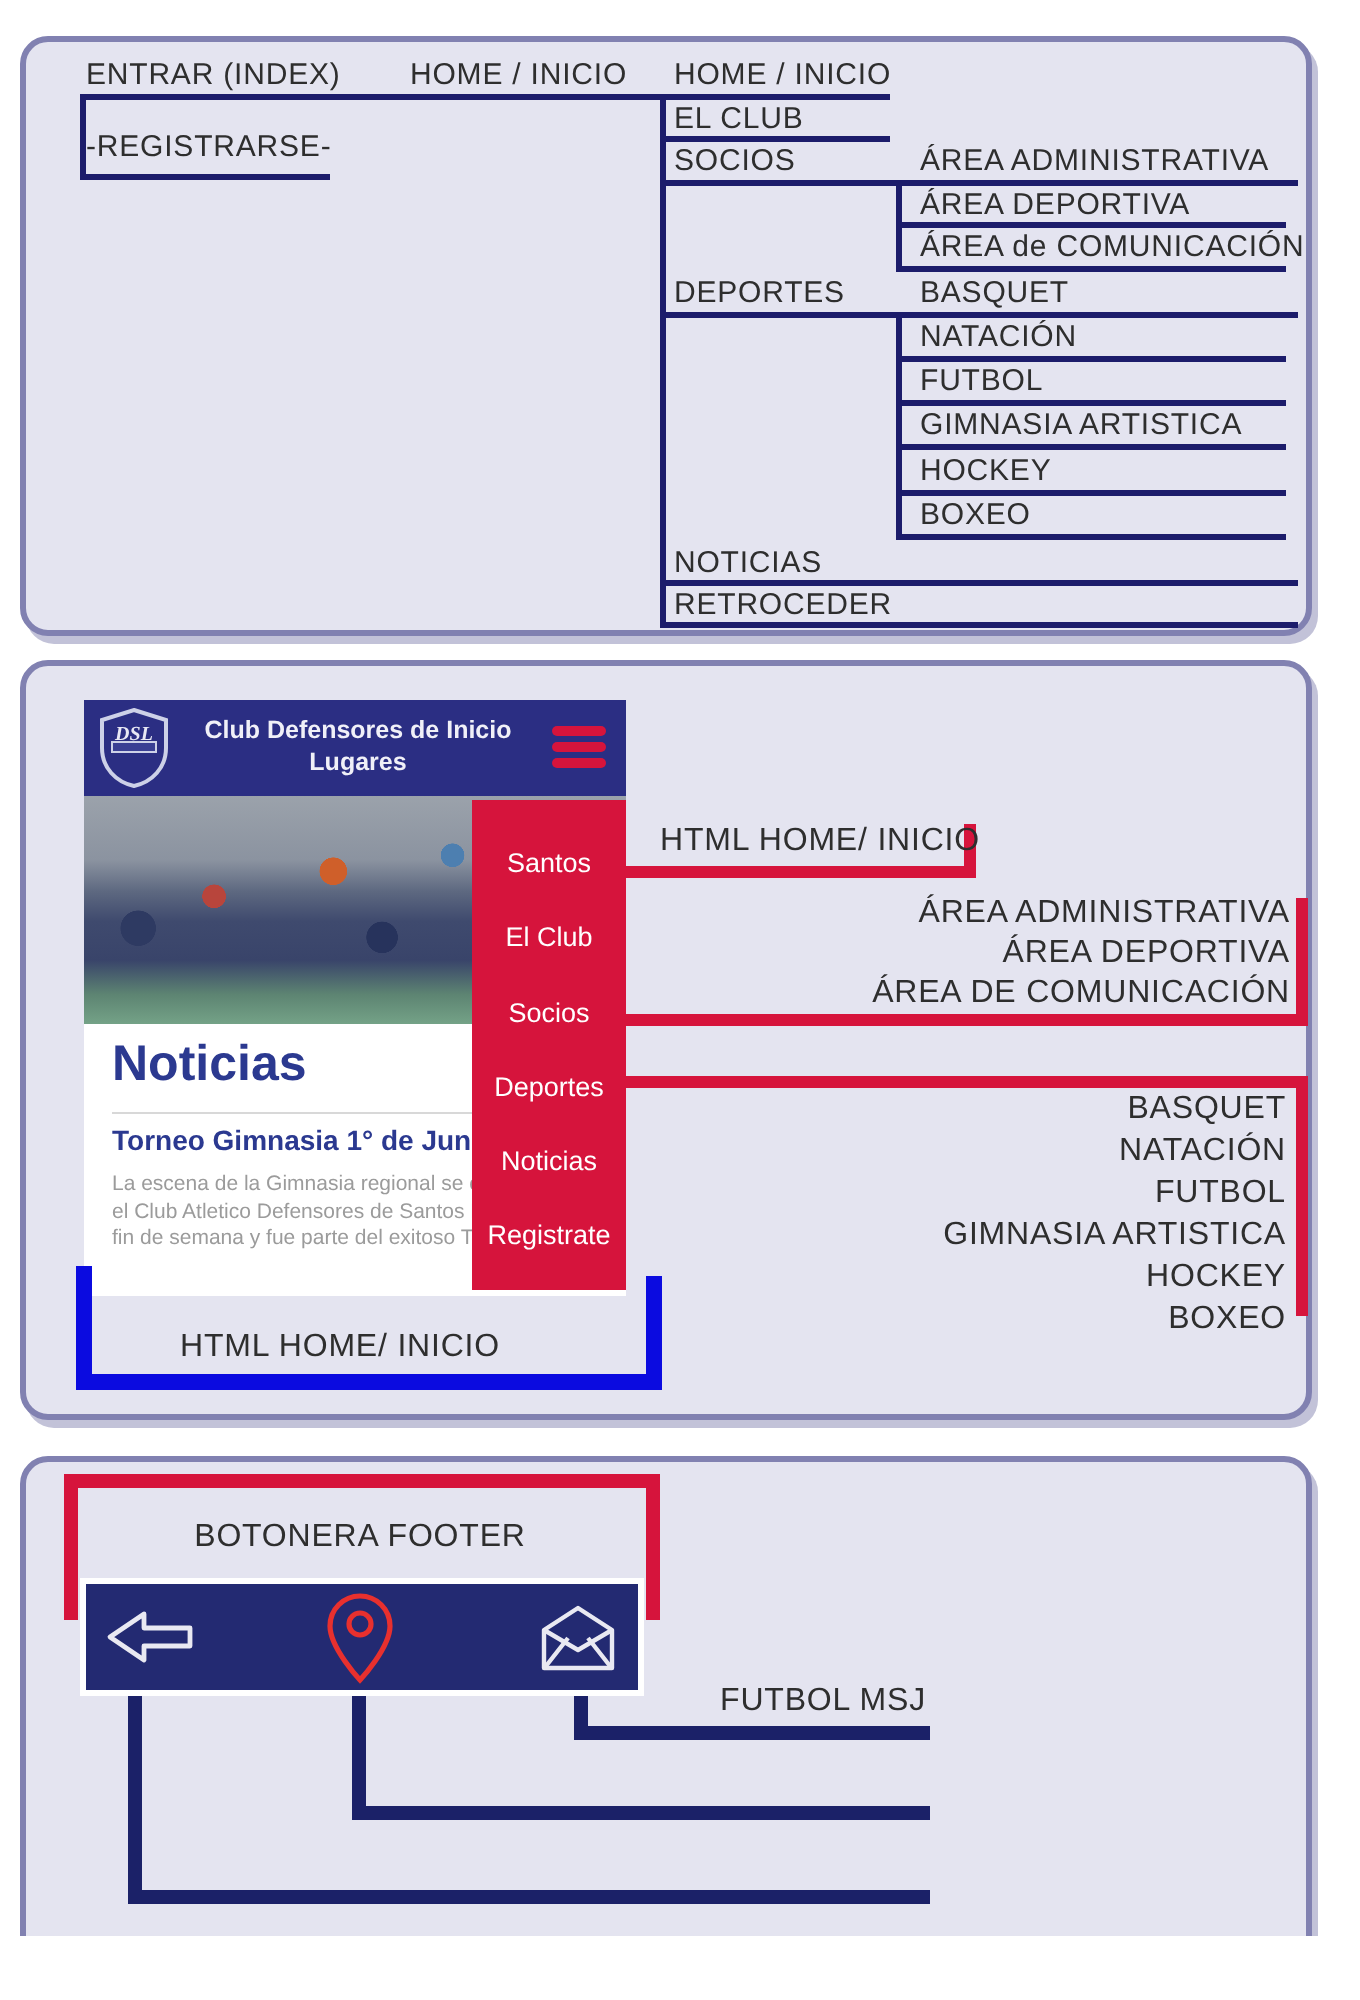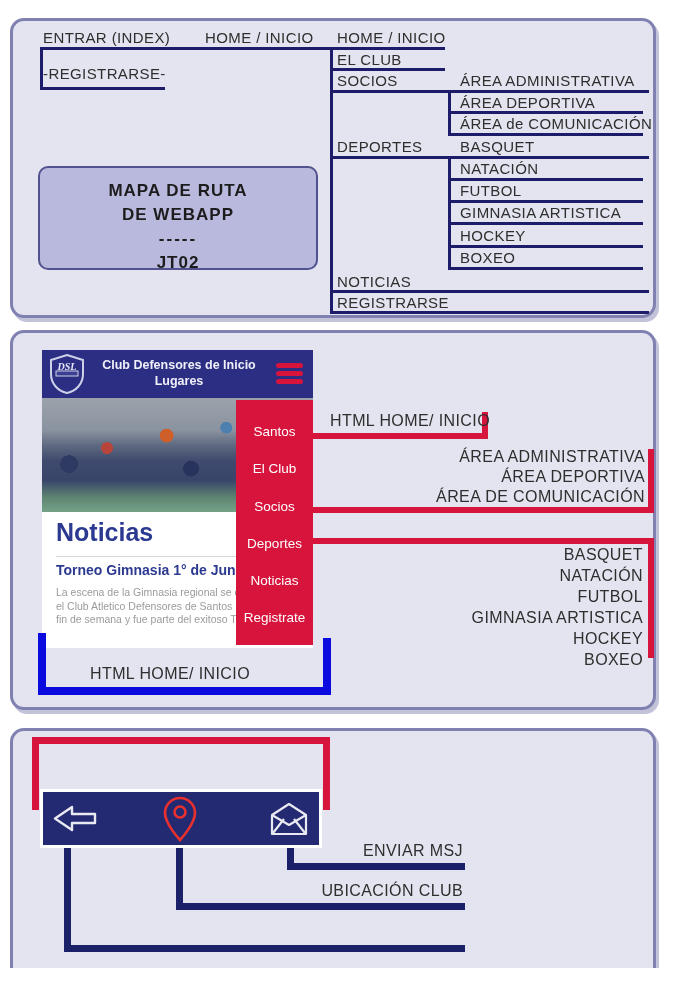--- a/index.html
+++ b/index.html
@@ -50,26 +50,20 @@
 
   <div class="panel" style="top:18px;height:300px;"></div>
 
   <div class="lbl" style="left:43px;top:28px;">ENTRAR (INDEX)</div>
   <div class="lbl" style="left:205px;top:28px;">HOME / INICIO</div>
   <div class="hl" style="left:40px;top:47px;width:405px;"></div>
   <div class="vl" style="left:40px;top:47px;height:43px;"></div>
   <div class="lbl" style="left:43px;top:64px;">-REGISTRARSE-</div>
   <div class="hl" style="left:40px;top:87px;width:125px;"></div>
 
-  <div class="notebox">
-    <div>MAPA DE RUTA</div>
-    <div>DE WEBAPP</div>
-    <div style="letter-spacing:2px;">-----</div>
-    <div>JT02</div>
-  </div>
 
   <div class="vl" style="left:330px;top:47px;height:264px;"></div>
   <div class="vl" style="left:448px;top:90px;height:43px;"></div>
   <div class="vl" style="left:448px;top:156px;height:111px;"></div>
 
   <div class="lbl" style="left:337px;top:28px;">HOME / INICIO</div>
   <div class="lbl" style="left:337px;top:50px;">EL CLUB</div>
   <div class="hl" style="left:330px;top:68px;width:115px;"></div>
   <div class="lbl" style="left:337px;top:71px;">SOCIOS</div>
   <div class="lbl" style="left:460px;top:71px;">ÁREA ADMINISTRATIVA</div>
@@ -86,21 +80,21 @@
   <div class="lbl" style="left:460px;top:181px;">FUTBOL</div>
   <div class="hl" style="left:448px;top:200px;width:195px;"></div>
   <div class="lbl" style="left:460px;top:203px;">GIMNASIA ARTISTICA</div>
   <div class="hl" style="left:448px;top:222px;width:195px;"></div>
   <div class="lbl" style="left:460px;top:226px;">HOCKEY</div>
   <div class="hl" style="left:448px;top:245px;width:195px;"></div>
   <div class="lbl" style="left:460px;top:248px;">BOXEO</div>
   <div class="hl" style="left:448px;top:267px;width:195px;"></div>
   <div class="lbl" style="left:337px;top:272px;">NOTICIAS</div>
   <div class="hl" style="left:330px;top:290px;width:319px;"></div>
-  <div class="lbl" style="left:337px;top:293px;">REGISTRARSE</div>
+  <div class="lbl" style="left:337px;top:293px;">RETROCEDER</div>
   <div class="hl" style="left:330px;top:311px;width:319px;"></div>
 
   <div class="panel" style="top:330px;height:380px;"></div>
 
   <div class="mockup">
     <div class="mk-header">
       <svg width="34" height="40" viewBox="0 0 34 40" style="position:absolute;left:8px;top:4px;">
         <path d="M17 1 L33 6 V20 C33 30 26 37 17 39 C8 37 1 30 1 20 V6 Z" fill="#2b2e83" stroke="#cdd1e8" stroke-width="2"></path>
         <rect x="6" y="17" width="22" height="5" fill="#3a3f94" stroke="#cdd1e8" stroke-width="1"></rect>
         <text x="17" y="16" font-size="10" font-style="italic" font-weight="bold" fill="#e8e8f4" text-anchor="middle" font-family="Liberation Serif, serif">DSL</text>
@@ -155,20 +149,21 @@
   <div class="blueline" style="left:38px;top:633px;width:8px;height:62px;"></div>
   <div class="blueline" style="left:38px;top:687px;width:293px;height:8px;"></div>
   <div class="blueline" style="left:323px;top:638px;width:8px;height:57px;"></div>
   <div class="annot" style="left:60px;top:664px;width:220px;text-align:center;">HTML HOME/ INICIO</div>
 
   <div class="panel" style="top:728px;height:262px;"></div>
 
   <div class="redline" style="left:32px;top:737px;width:298px;height:7px;"></div>
   <div class="redline" style="left:32px;top:737px;width:7px;height:73px;"></div>
   <div class="redline" style="left:323px;top:737px;width:7px;height:73px;"></div>
+  <div class="annot" style="left:80px;top:759px;width:200px;text-align:center;">BOTONERA FOOTER</div>
 
   <div style="position:absolute;left:40px;top:789px;width:282px;height:59px;background:#ffffff;"></div>
   <div style="position:absolute;left:43px;top:792px;width:276px;height:53px;background:#232a72;">
     <svg width="44" height="27" viewBox="0 0 44 27" style="position:absolute;left:10px;top:13px;">
       <path d="M42 9 H19 V2 L2 13.5 L19 25 V18 H42 Z" fill="none" stroke="#e9e9f2" stroke-width="2.4" stroke-linejoin="round"></path>
     </svg>
     <svg width="36" height="46" viewBox="0 0 36 46" style="position:absolute;left:119px;top:4px;">
       <path d="M18 2 C9.7 2 3 8.7 3 17 C3 28 18 44 18 44 C18 44 33 28 33 17 C33 8.7 26.3 2 18 2 Z" fill="none" stroke="#e8302e" stroke-width="2.6"></path>
       <circle cx="18" cy="16" r="5.5" fill="none" stroke="#e8302e" stroke-width="2.6"></circle>
     </svg>
@@ -179,16 +174,15 @@
     </svg>
   </div>
 
   <div class="navyline" style="left:64px;top:848px;width:7px;height:104px;"></div>
   <div class="navyline" style="left:64px;top:945px;width:401px;height:7px;"></div>
   <div class="navyline" style="left:176px;top:848px;width:7px;height:62px;"></div>
   <div class="navyline" style="left:176px;top:903px;width:289px;height:7px;"></div>
   <div class="navyline" style="left:287px;top:848px;width:7px;height:22px;"></div>
   <div class="navyline" style="left:287px;top:863px;width:178px;height:7px;"></div>
 
-  <div class="annot r" style="right:217px;top:841px;">ENVIAR MSJ</div>
-  <div class="annot r" style="right:217px;top:881px;">UBICACIÓN CLUB</div>
+  <div class="annot r" style="right:217px;top:841px;">FUTBOL MSJ</div>
 
 </div>
 
 </body></html>

